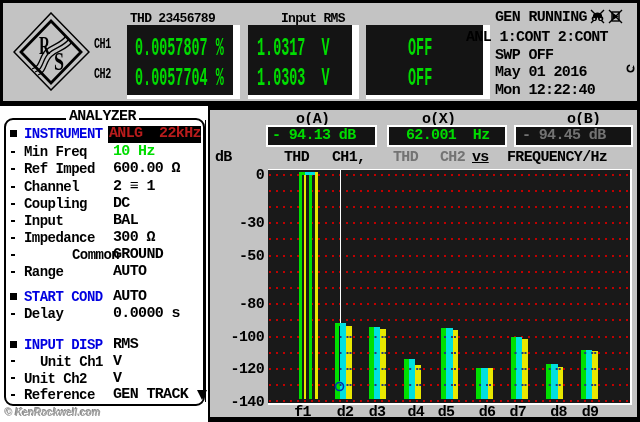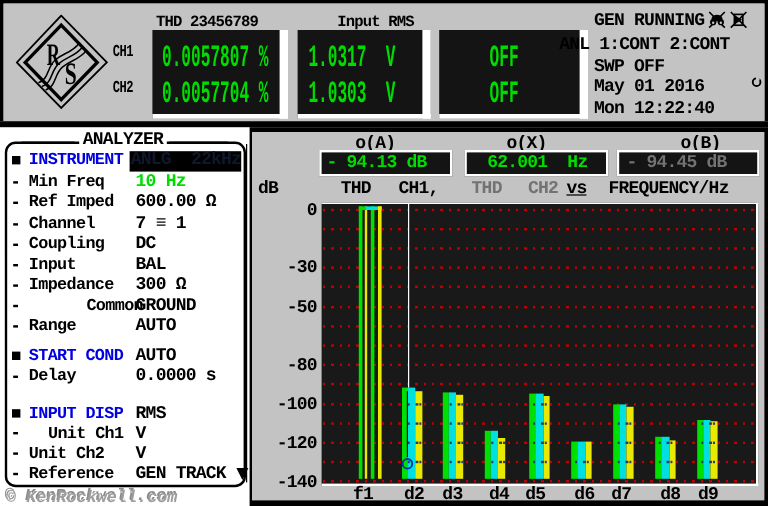--- a/index.html
+++ b/index.html
@@ -80,30 +80,30 @@
 <div class="abs" style="left:141px;top:117.5px;width:49px;height:2px;background:#000;"></div>
 
 <svg class="abs" style="left:196px;top:388px;" width="12" height="13" viewBox="0 0 12 13">
   <path d="M1 2 L11 2 L6 12 Z" fill="#000"></path>
 </svg>
 
 <div id="menu">
     <div class="abs" style="left:9.5px;top:130.1px;width:7px;height:7px;background:#000;"></div>
     <div class="abs t m blu" style="left:24px;top:128.20000000000002px;">INSTRUMENT</div>
     <div class="abs" style="left:107.5px;top:125.9px;width:93.5px;height:17.5px;background:#000;"></div>
-    <div class="abs t" style="left:109px;top:128.20000000000002px;color:#0f172a;">ANLG  22kHz</div>
+    <div class="abs t" style="left:109px;top:128.20000000000002px;color:#b91c1c;">ANLG  22kHz</div>
     <div class="abs" style="left:11px;top:150.7px;width:4px;height:2px;background:#000;"></div>
     <div class="abs t m" style="left:24px;top:146.0px;">Min Freq</div>
     <div class="abs t grn" style="left:113px;top:146.0px;">10 Hz</div>
     <div class="abs" style="left:11px;top:168.0px;width:4px;height:2px;background:#000;"></div>
     <div class="abs t m" style="left:24px;top:163.3px;">Ref Imped</div>
     <div class="abs t" style="left:113px;top:163.3px;">600.00 Ω</div>
     <div class="abs" style="left:11px;top:185.5px;width:4px;height:2px;background:#000;"></div>
     <div class="abs t m" style="left:24px;top:180.8px;">Channel</div>
-    <div class="abs t" style="left:113px;top:180.8px;">7 ≡ 1</div>
+    <div class="abs t" style="left:113px;top:180.8px;">2 ≡ 1</div>
     <div class="abs" style="left:11px;top:202.5px;width:4px;height:2px;background:#000;"></div>
     <div class="abs t m" style="left:24px;top:197.8px;">Coupling</div>
     <div class="abs t" style="left:113px;top:197.8px;">DC</div>
     <div class="abs" style="left:11px;top:219.5px;width:4px;height:2px;background:#000;"></div>
     <div class="abs t m" style="left:24px;top:214.8px;">Input</div>
     <div class="abs t" style="left:113px;top:214.8px;">BAL</div>
     <div class="abs" style="left:11px;top:236.7px;width:4px;height:2px;background:#000;"></div>
     <div class="abs t m" style="left:24px;top:232.0px;">Impedance</div>
     <div class="abs t" style="left:113px;top:232.0px;">300 Ω</div>
     <div class="abs" style="left:11px;top:253.9px;width:4px;height:2px;background:#000;"></div>
@@ -125,21 +125,21 @@
     <div class="abs t m" style="left:40px;top:355.7px;">Unit Ch1</div>
     <div class="abs t" style="left:113px;top:355.7px;">V</div>
     <div class="abs" style="left:11px;top:377.4px;width:4px;height:2px;background:#000;"></div>
     <div class="abs t m" style="left:24px;top:372.7px;">Unit Ch2</div>
     <div class="abs t" style="left:113px;top:372.7px;">V</div>
     <div class="abs" style="left:11px;top:394.1px;width:4px;height:2px;background:#000;"></div>
     <div class="abs t m" style="left:24px;top:389.40000000000003px;">Reference</div>
     <div class="abs t" style="left:113px;top:389.40000000000003px;">GEN TRACK</div>
   </div>
 
-<div class="abs" style="left:5px;top:407px;font-family:Liberation Mono, monospace;font-weight:bold;font-style:italic;font-size:14px;color:#9d9d9d;text-shadow:1px 1px 0 #ffffff, -1px -1px 0 #8a8a8a;">© KenRockwell.com</div>
+<div class="abs" style="left:5px;top:407px;font-family:Liberation Sans, sans-serif;font-weight:bold;font-style:italic;font-size:10px;color:#9d9d9d;text-shadow:1px 1px 0 #ffffff, -1px -1px 0 #8a8a8a;">© KenRockwell.com</div>
 
 <div class="abs" style="left:208px;top:106px;width:432px;height:316px;background:#000;"></div>
 <div class="abs" style="left:210px;top:110px;width:427px;height:307px;background:#c3c3c3;" id="chartbg"></div>
 
 <div class="abs t" style="left:296px;top:114px;">o(A)</div>
 <div class="abs t" style="left:422px;top:114px;">o(X)</div>
 <div class="abs t" style="left:567px;top:114px;">o(B)</div>
 
 <div class="abs" style="left:266px;top:125px;width:107px;height:18px;background:#141414;border:2px solid #fff;"></div>
 <div class="abs t grn" style="left:272px;top:130px;">- 94.13 dB</div>

